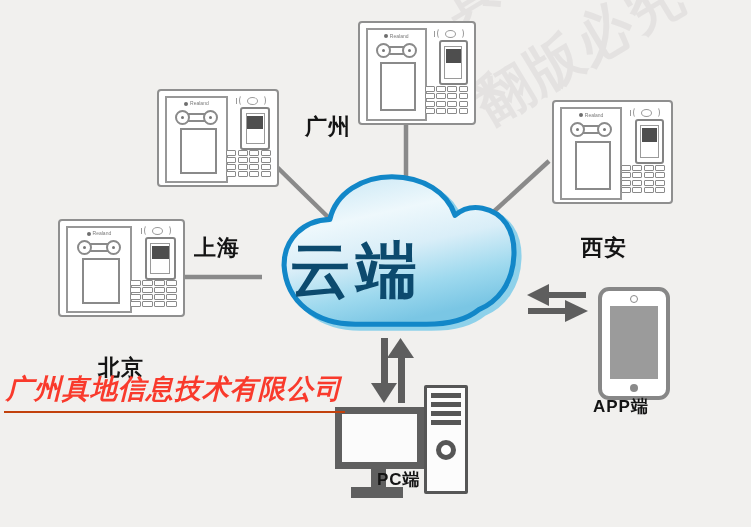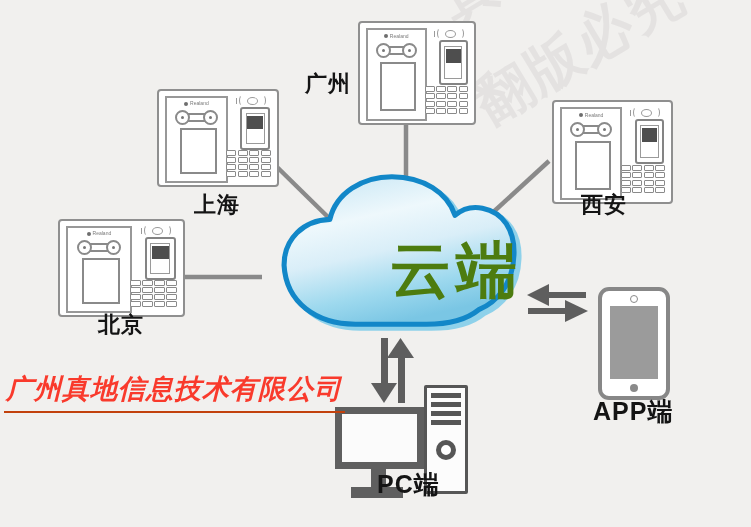--- a/index.html
+++ b/index.html
@@ -40,33 +40,33 @@
   .dev-fp{position:absolute;left:69%;top:17%;width:22%;height:41%;border:2px solid #848484;border-radius:3px;
           background:#fff;display:flex;align-items:center;justify-content:center;}
   .fp-inner{width:66%;height:76%;border:1px solid #9a9a9a;background:#fff;position:relative;}
   .fp-dark{position:absolute;left:4%;top:8%;width:92%;height:45%;background:#4e4e4e;}
   .dev-keys{position:absolute;left:57%;top:63%;width:38%;height:28%;display:grid;
             grid-template-columns:repeat(4,1fr);grid-template-rows:repeat(4,1fr);gap:1.5px;}
   .key{border:1.2px solid #8a8a8a;border-radius:1px;background:#fff;}
 
   
   .site-label,.client-label{position:absolute;z-index:4;font-weight:900;color:#141414;letter-spacing:1px;}
-  .site-label{font-size:22px;}
-  .client-label{font-size:25px;}
+  .site-label{font-size:22px;margin-top:43px;}
+  .client-label{font-size:17px;}
   .lbl-gz{left:305px;top:69px;}
   .lbl-sh{left:194px;top:190px;}
   .lbl-xa{left:581px;top:190px;}
   .lbl-bj{left:98px;top:310px;}
   .lbl-pc{left:377px;top:468px;}
   .lbl-app{left:593px;top:395px;}
 
   
   .cloud-svg{position:absolute;left:281px;top:172px;z-index:3;filter:drop-shadow(5px 4px 0 #8ed1ea);}
-  .cloud-label{position:absolute;left:290px;top:230px;width:232px;z-index:4;text-align:right;
-               font-size:61px;font-weight:900;color:#4d7c0f;letter-spacing:5px;}
+  .cloud-label{position:absolute;left:290px;top:230px;width:232px;z-index:4;text-align:left;
+               font-size:61px;font-weight:900;color:#0c4a6e;letter-spacing:5px;}
 
   
   .monitor{position:absolute;left:335px;top:407px;width:89px;height:62px;background:#5f5f5f;z-index:2;}
   .monitor-screen{position:absolute;left:7px;top:7px;right:7px;bottom:7px;background:#fbfbfb;}
   .monitor-neck{position:absolute;left:371px;top:469px;width:15px;height:18px;background:#5f5f5f;z-index:2;}
   .monitor-base{position:absolute;left:351px;top:487px;width:52px;height:11px;background:#5f5f5f;z-index:2;}
   .tower{position:absolute;left:424px;top:385px;width:38px;height:103px;border:3px solid #565656;
          border-radius:2px;background:#fcfcfc;z-index:2;}
   .stripe{margin:4px 4px 0 4px;height:5px;background:#565656;}
   .stripe:first-child{margin-top:5px;}

